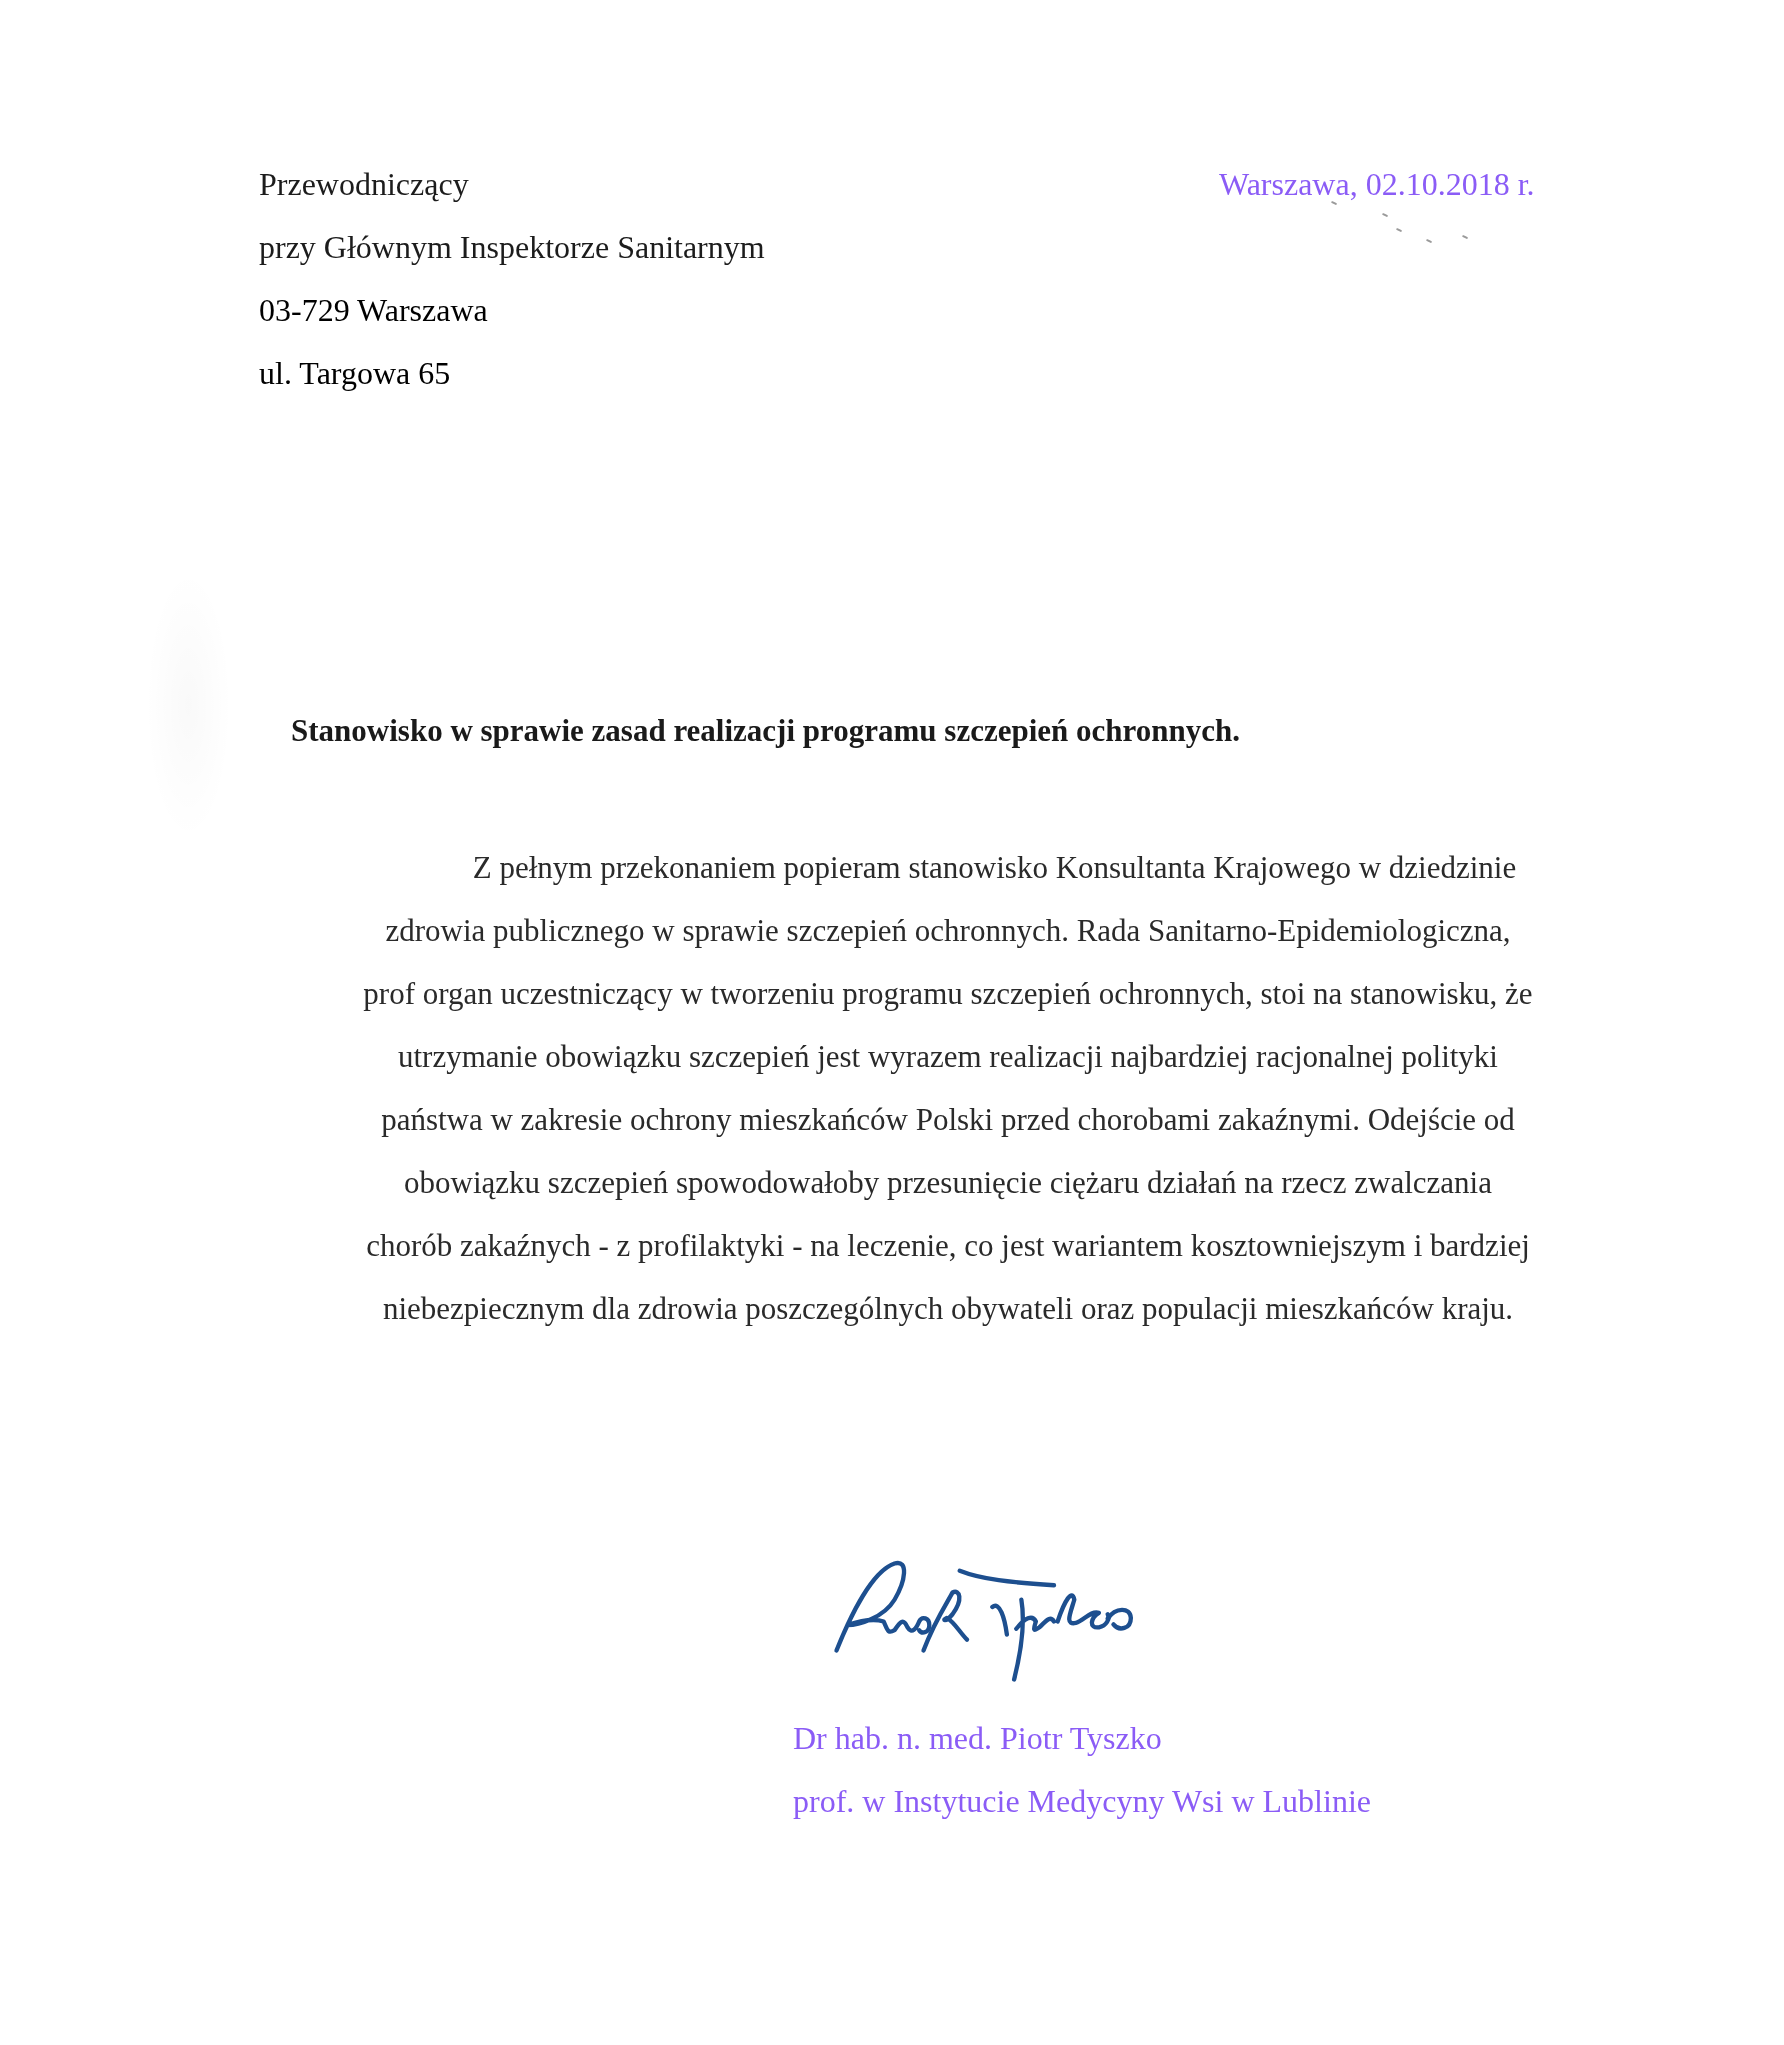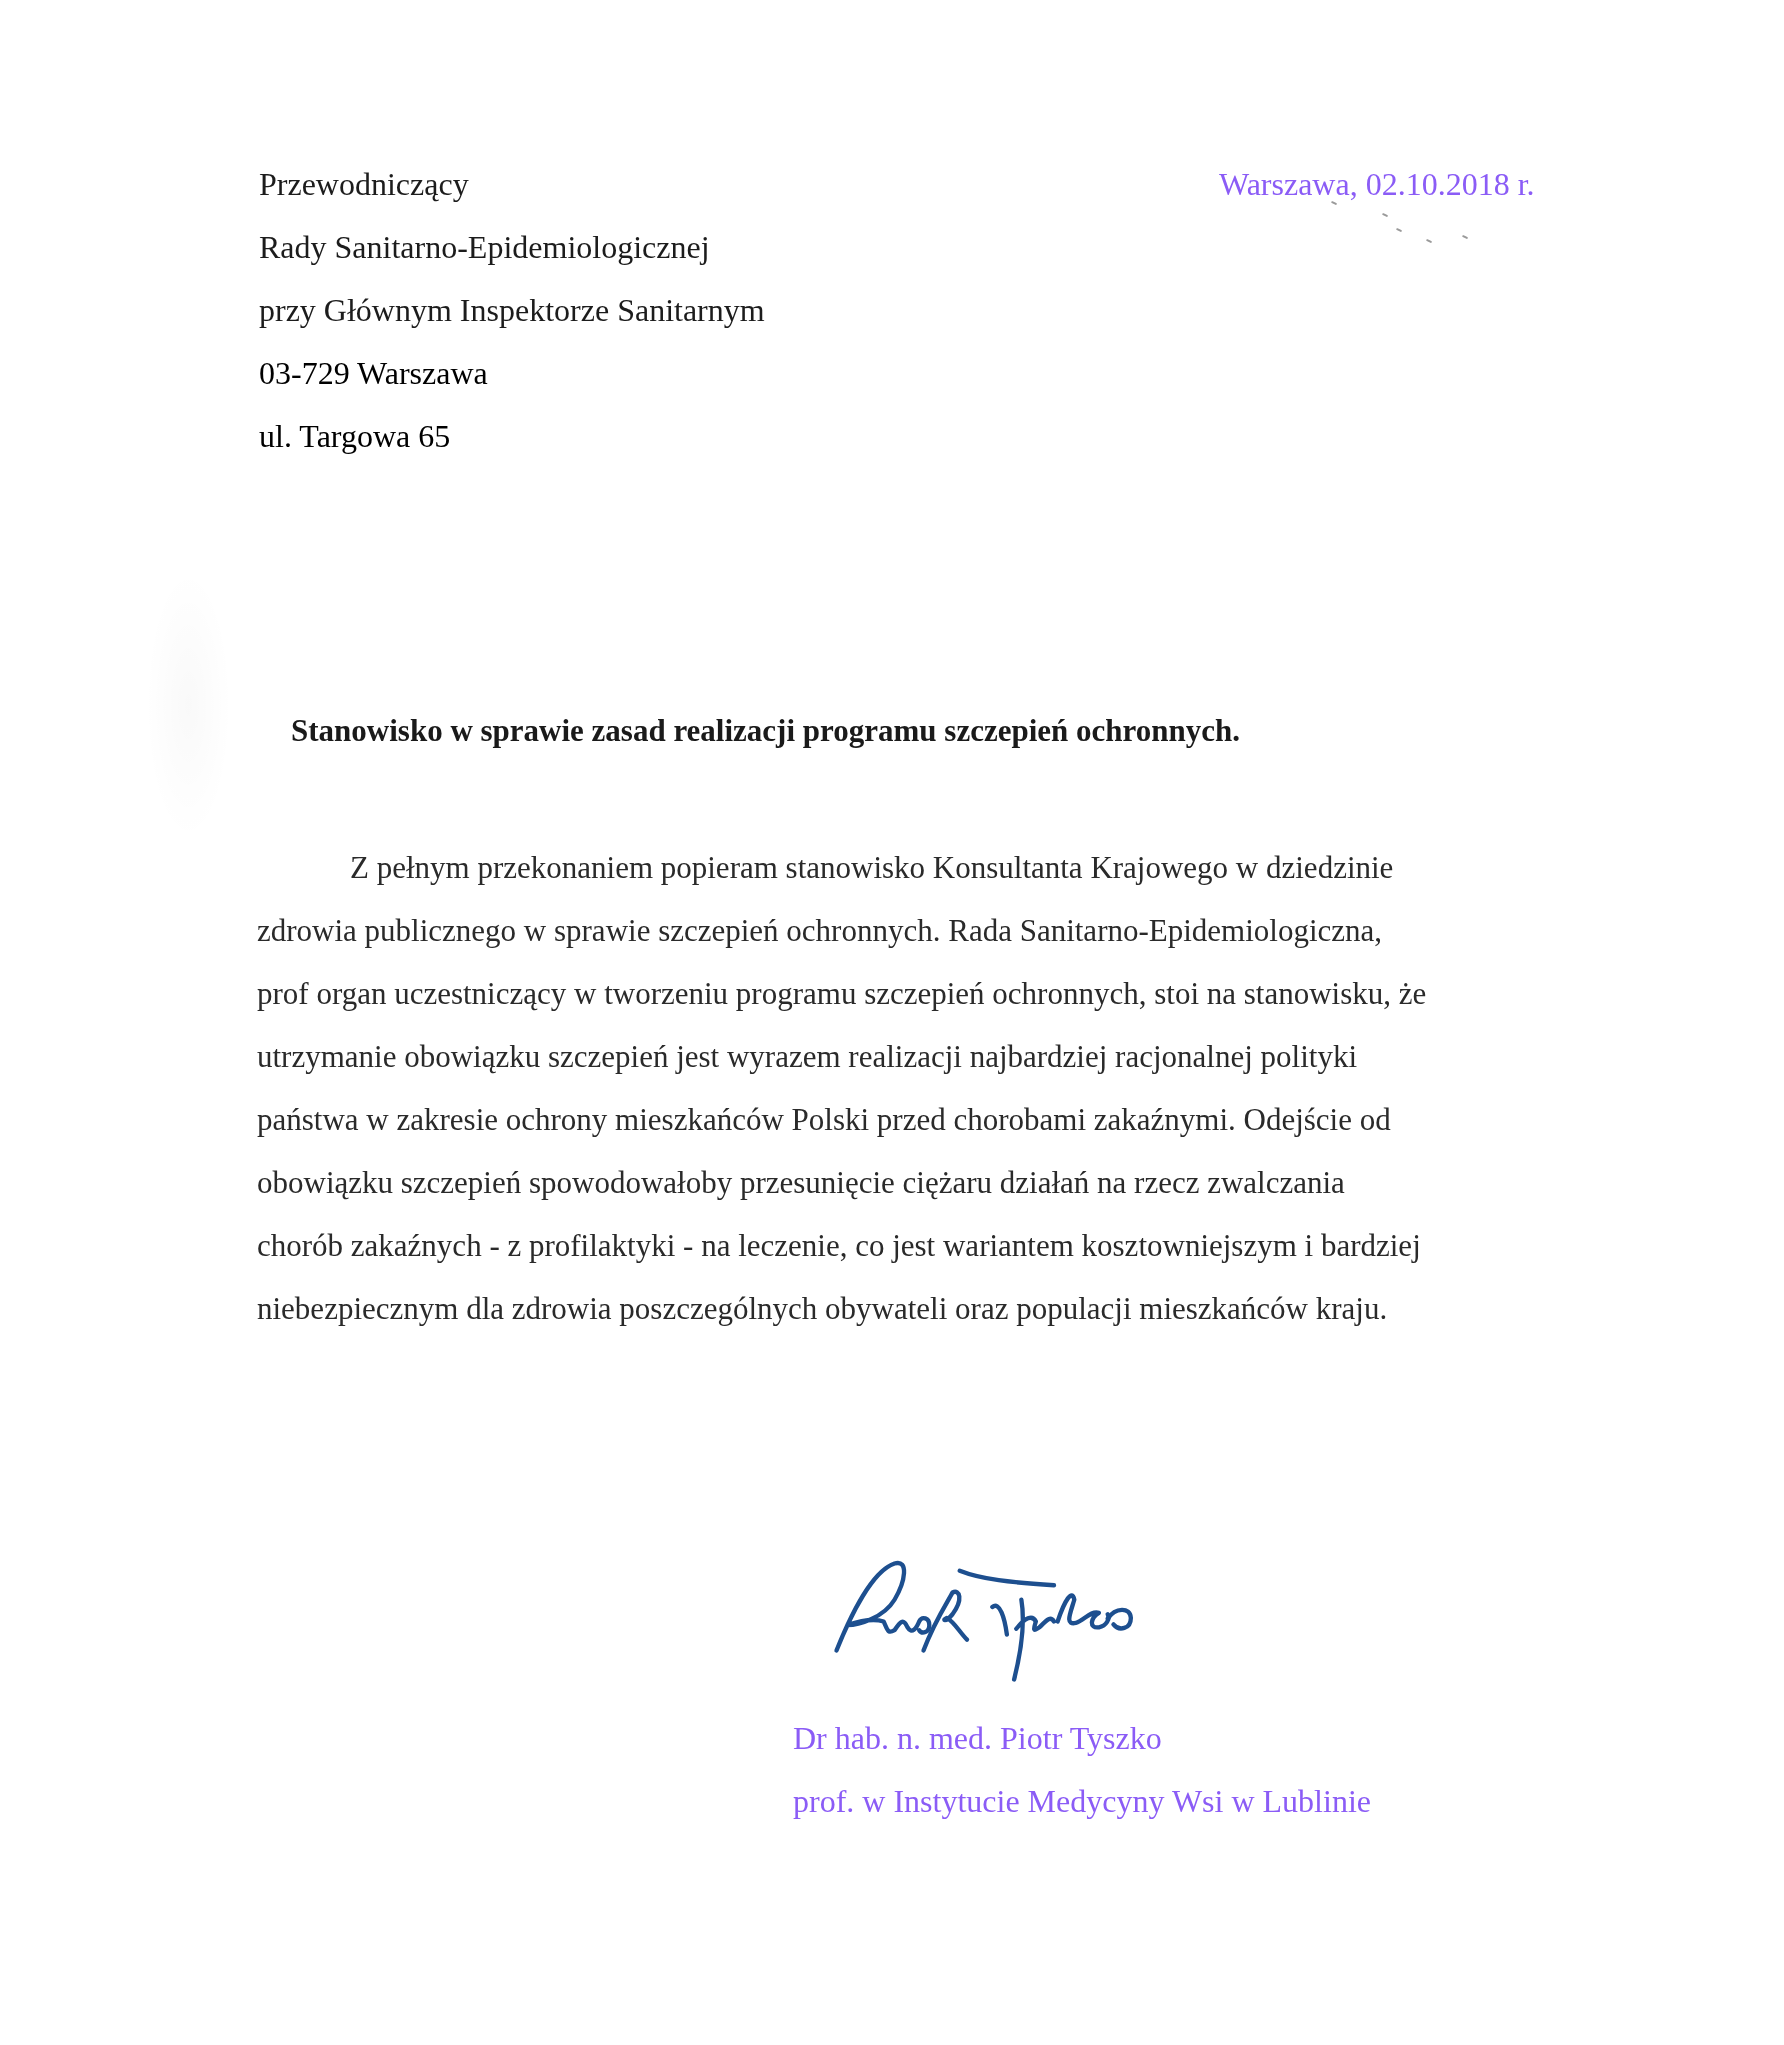--- a/index.html
+++ b/index.html
@@ -79,20 +79,21 @@
       left: 257px;
       top: 836px;
       width: 1382px;
       font-size: 31px;
       line-height: 63px;
       color: #2a2a2a;
     }
     .body-text .line {
       display: block;
       white-space: nowrap;
+      text-align: center;
     }
     .body-text .line.indent {
       padding-left: 93px;
     }
     .signature {
       position: absolute;
       left: 814px;
       top: 1549px;
       width: 451px;
       height: 145px;
@@ -107,21 +108,20 @@
     }
   </style>
 </head>
 <body>
 
 <div class="page">
   <div class="scan-shadow"></div>
 
   <div class="sender">
     <div class="bold">Przewodniczący</div>
-    <div class="bold">Rady Sanitarno-Epidemiologicznej</div>
     <div class="bold">przy Głównym Inspektorze Sanitarnym</div>
     <div class="plain">03-729 Warszawa</div>
     <div class="plain">ul. Targowa 65</div>
   </div>
 
   <div class="date">Warszawa, 02.10.2018 r.</div>
   <div class="dots">
     <span style="left:0px;top:5.8px"></span>
     <span style="left:51px;top:18px"></span>
     <span style="left:65px;top:33px"></span>

